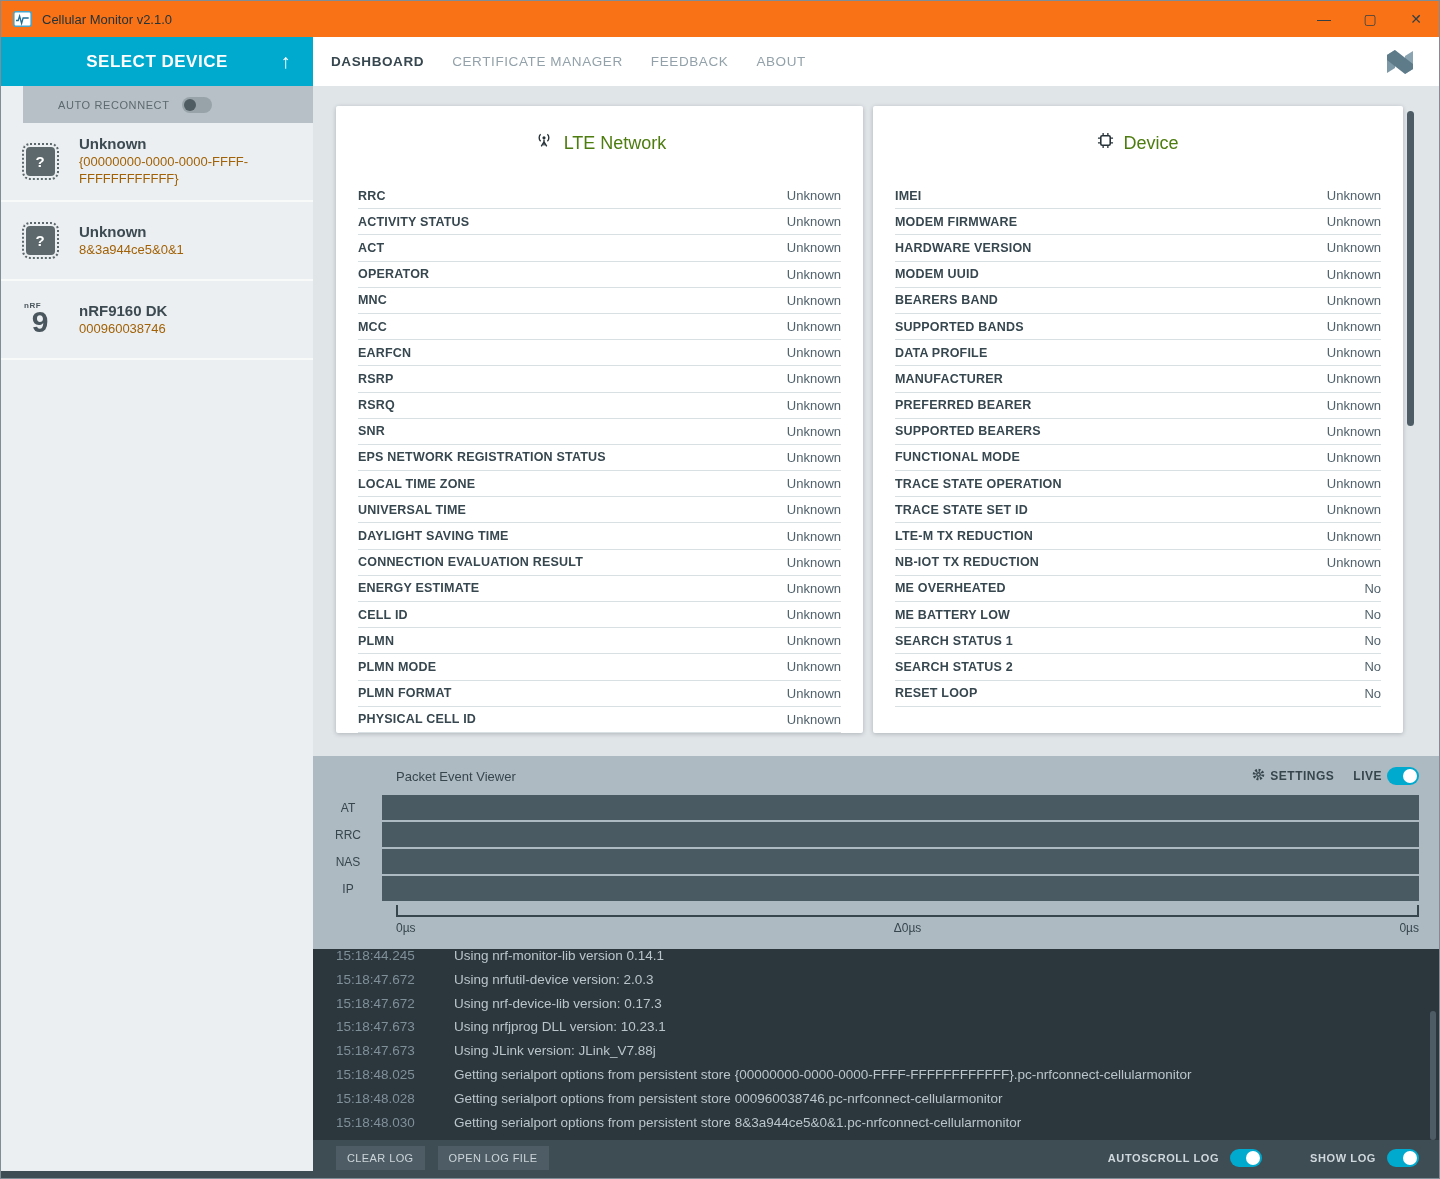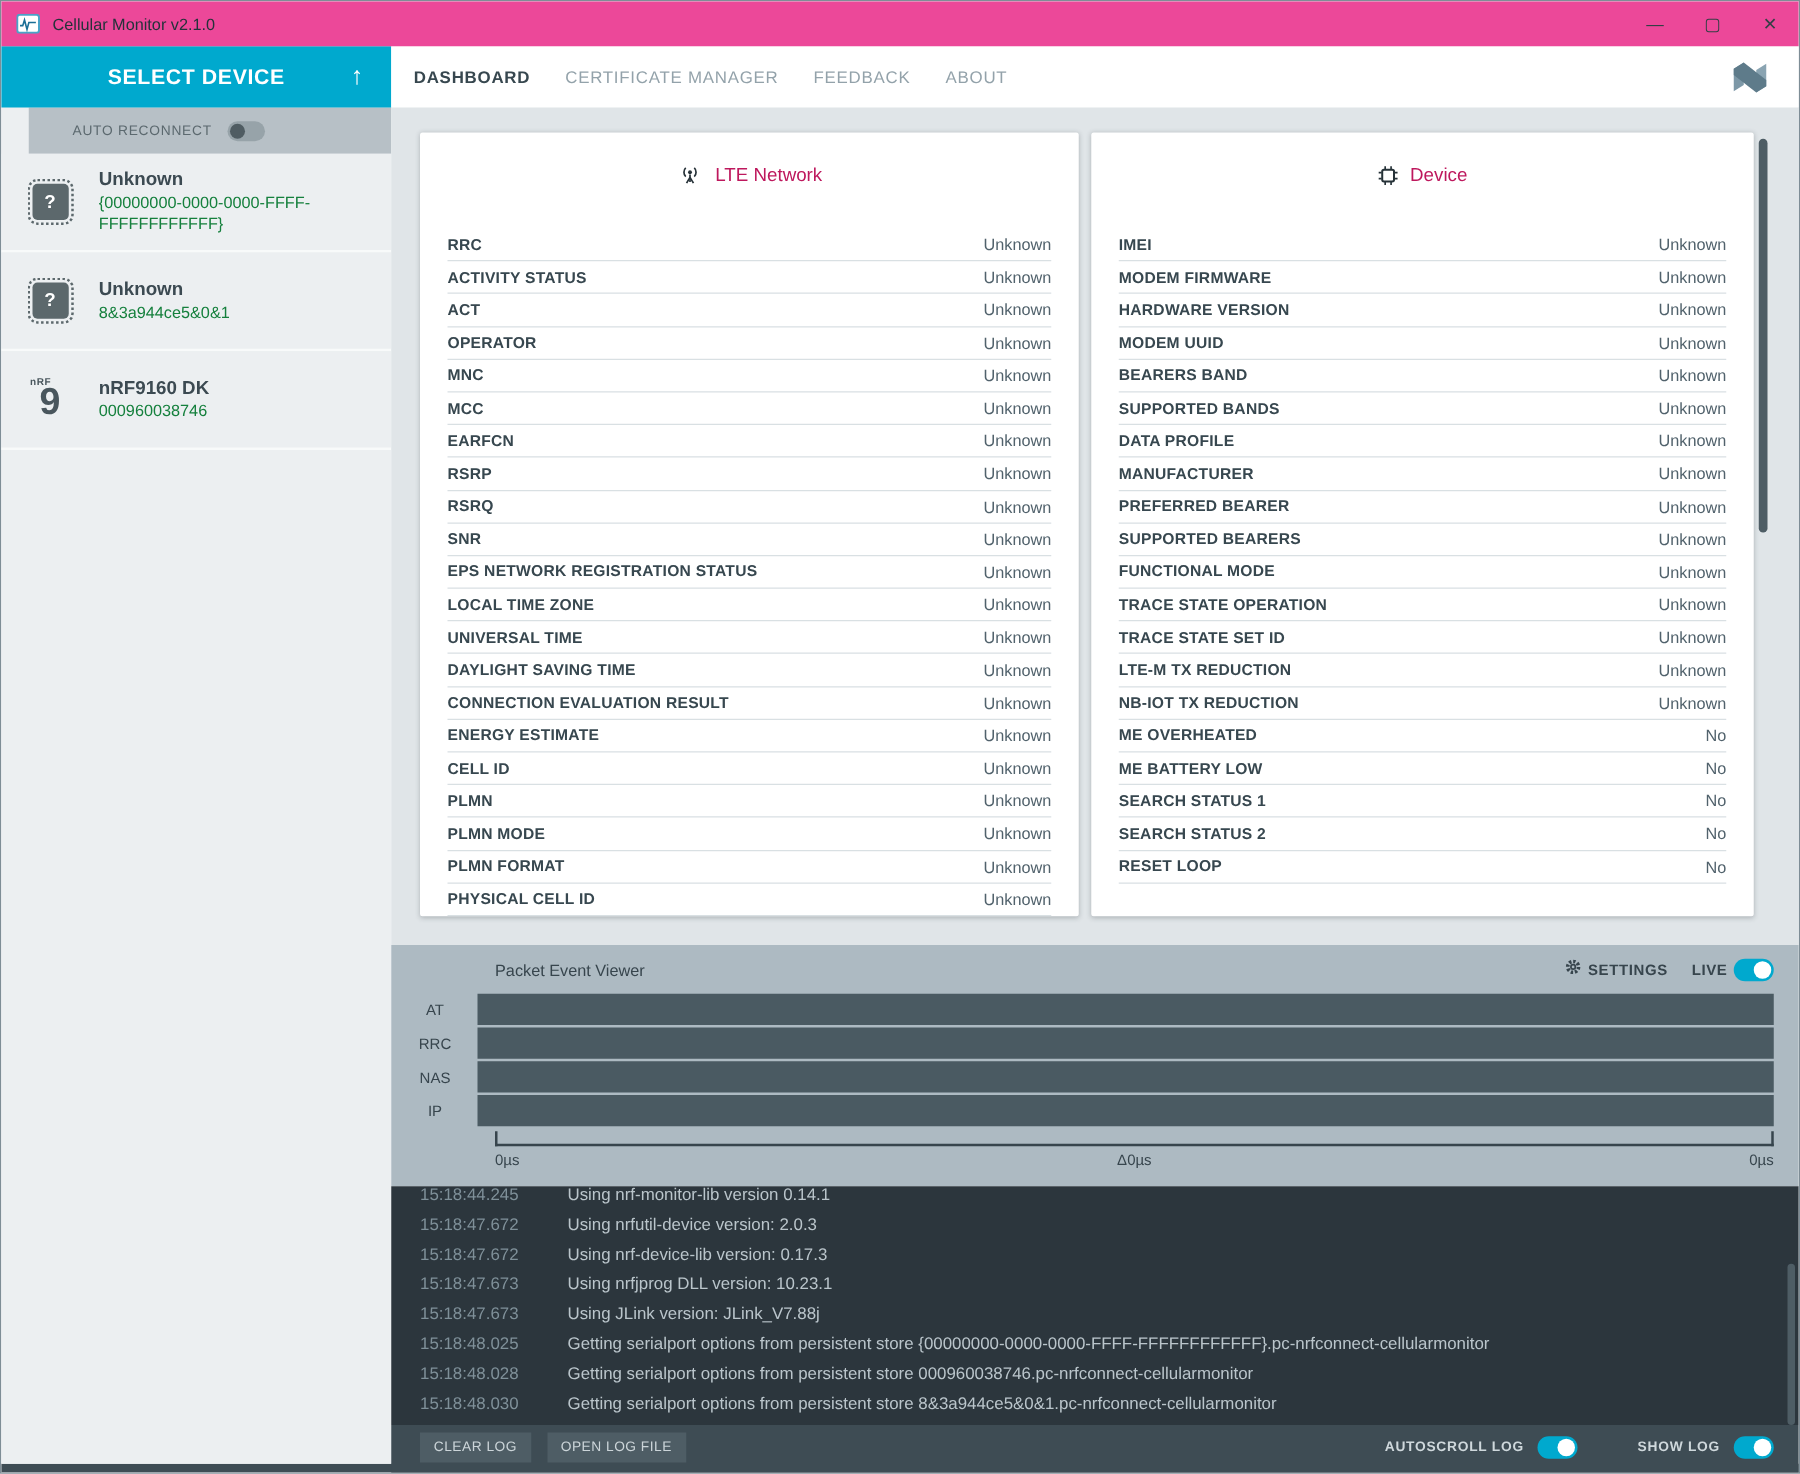--- a/index.html
+++ b/index.html
@@ -1,20 +1,20 @@
 <!DOCTYPE html>
 <html style="--accent: #00a9ce; --panel-blue-gray: #adbac2; --track-bar: #4a5a62; --log-bg: #2c363d; --footer-bg: #3e4c54; --card-bg: #ffffff; --dashboard-bg: #e0e5e8;"><head>
 <meta charset="utf-8">
 <style>
   html,body{margin:0;padding:0;background:#9aa7ae;font-family:"Liberation Sans","DejaVu Sans",sans-serif;}
   *{box-sizing:border-box;}
   .window{position:relative;width:1440px;height:1179px;background:#fff;overflow:hidden;border:1px solid #7e8d96;}
 
   
-  .titlebar{position:absolute;top:0;left:0;right:0;height:36px;background:#ec4899;display:flex;align-items:center;z-index:3;}
+  .titlebar{position:absolute;top:0;left:0;right:0;height:36px;background:#f97316;display:flex;align-items:center;z-index:3;}
   .titlebar .appicon{margin:0 10px 0 12px;display:flex;}
   .titlebar .apptitle{font-size:13px;color:#24323a;}
   .win-controls{margin-left:auto;display:flex;height:100%;}
   .win-btn{width:46px;height:100%;display:flex;align-items:center;justify-content:center;font-size:14px;color:#333f45;}
 
   
   .bottom-strip{position:absolute;left:0;right:0;bottom:0;height:7px;background:var(--footer-bg,#3e4c54);z-index:1;}
 
   
   .sidebar{position:absolute;top:36px;left:0;width:312px;bottom:7px;background:#eceff1;z-index:2;}
@@ -25,35 +25,35 @@
   .device-list .device-item{display:flex;align-items:center;min-height:79px;background:#eceff1;border-bottom:2px solid #f8fafa;padding:10px 14px 10px 0;cursor:pointer;}
   .device-icon-box{width:78px;flex:none;display:flex;justify-content:center;}
   .device-icon{position:relative;display:flex;align-items:center;justify-content:center;}
   .device-icon[data-icon="unknown-device-icon"]{width:29px;height:29px;background:#5c686c;border-radius:4px;outline:2px dotted #5c686c;outline-offset:2px;color:#fff;}
   .device-icon[data-icon="unknown-device-icon"]::before{content:"?";font-size:15px;font-weight:700;}
   .device-icon[data-icon="nrf91-series-icon"]{width:36px;height:36px;color:#49565d;}
   .device-icon[data-icon="nrf91-series-icon"]::before{content:"9";font-size:30px;font-weight:700;line-height:1;margin-top:4px;}
   .device-icon[data-icon="nrf91-series-icon"]::after{content:"nRF";position:absolute;top:-1px;left:2px;font-size:8px;font-weight:700;letter-spacing:.5px;}
   .device-text{flex:1;min-width:0;}
   .device-name{font-size:15px;font-weight:700;color:#3c4a52;margin-bottom:2px;}
-  .device-id{font-size:13px;color:#15803d;line-height:1.3;max-width:180px;overflow-wrap:break-word;}
+  .device-id{font-size:13px;color:#a16207;line-height:1.3;max-width:180px;overflow-wrap:break-word;}
 
   
   .main{position:absolute;top:36px;left:312px;right:0;bottom:0;z-index:2;}
 
   .nav{position:absolute;top:0;left:0;right:0;height:49px;background:#fff;display:flex;align-items:center;gap:28px;padding-left:18px;}
   .nav-tab{font-size:13.5px;letter-spacing:.6px;color:#93a2aa;cursor:pointer;}
   .nav-tab.active{color:#37474f;font-weight:700;}
   .nordic-logo{position:absolute;right:18px;top:7px;}
 
   .dashboard{position:absolute;top:49px;left:0;right:0;height:670px;background:var(--dashboard-bg,#e0e5e8);}
   .card{position:absolute;background:var(--card-bg,#fff);box-shadow:0 1px 4px rgba(38,50,56,.28);border-radius:2px;overflow:hidden;}
   .card.lte{left:23px;top:20px;width:527px;height:627px;}
   .card.devicecard{left:560px;top:20px;width:530px;height:627px;}
-  .card-title{margin-top:26px;height:22px;display:flex;align-items:flex-start;justify-content:center;gap:9px;font-size:15px;color:#be185d;}
+  .card-title{margin-top:26px;height:22px;display:flex;align-items:flex-end;justify-content:center;gap:9px;font-size:18px;color:#4d7c0f;}
   .kv-rows{margin:29px 22px 0 22px;}
   .kv-row{display:flex;justify-content:space-between;align-items:center;height:26.2px;border-bottom:1px solid #d9e0e3;}
   .kv-label{font-size:12.5px;font-weight:700;color:#37474f;letter-spacing:.2px;}
   .kv-value{font-size:13px;color:#51626c;}
   .dash-scrollbar{position:absolute;right:25px;top:25px;width:7px;height:315px;background:#4e5d65;border-radius:4px;cursor:pointer;}
 
   
   .viewer{position:absolute;top:719px;left:0;right:0;height:193px;background:var(--panel-blue-gray,#adbac2);}
   .viewer-head{display:flex;align-items:center;padding:11px 20px 0 83px;}
   .viewer-title{font-size:13px;color:#37454d;}

